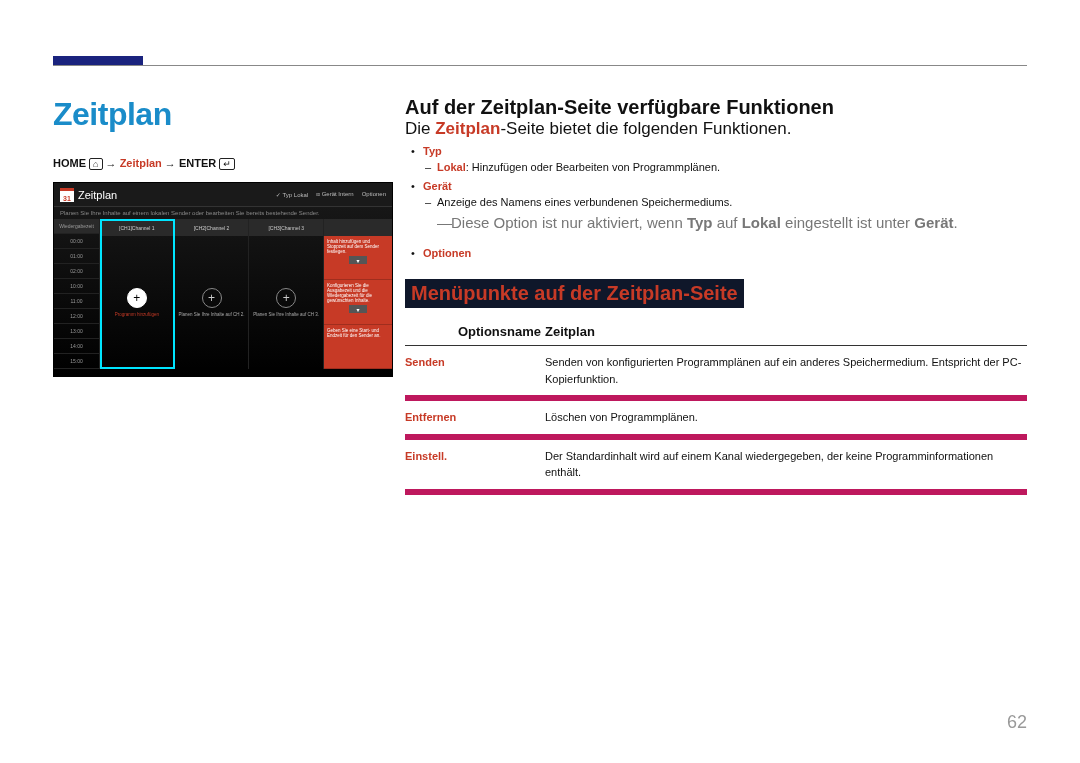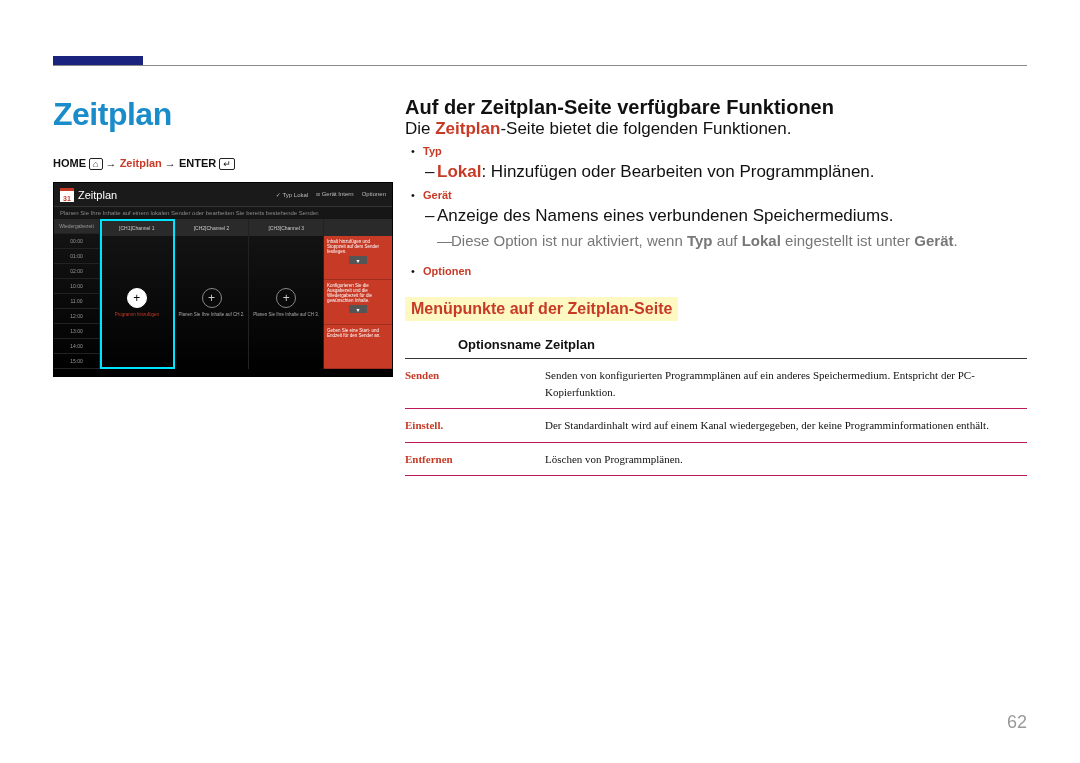--- a/index.html
+++ b/index.html
@@ -119,43 +119,42 @@
   }
   
   .h2 { font-size: 20px; font-weight: 700; }
   .intro { font-size: 17px; margin-bottom: 6px; }
   .intro .red { color: #c73a26; font-weight: 700; }
   ul.bul { list-style: none; padding-left: 18px; font-size: 11px; }
   ul.bul > li { position: relative; margin-bottom: 2px; }
   ul.bul > li::before { content: "•"; position: absolute; left: -12px; }
   ul.bul > li.redlabel > .lbl { color: #c73a26; font-weight: 700; }
   ul.sub { list-style: none; padding-left: 14px; margin-top: 2px; margin-bottom: 4px; }
-  ul.sub > li { position: relative; font-size: 17px; margin-bottom: 2px; line-height: 1.5; }
+  ul.sub > li { position: relative; font-size: 11px; margin-bottom: 2px; line-height: 1.5; }
   ul.sub > li::before { content: "‒"; position: absolute; left: -12px; }
   .kb { font-weight: 700; color: #c73a26; }
   .kw { font-weight: 700; }
   .note {
     position: relative; padding-left: 14px; font-size: 15px; color: #777; margin: 2px 0 16px 14px;
   }
   .note::before { content: "―"; position:absolute; left:0; top:0; }
   .h3 {
-    background: #fef9c3; color: #c73a26; font-weight: 700;
-    display: inline-block; padding: 3px 6px; font-size: 16px;
+    background: #0f172a; color: #c73a26; font-weight: 700;
+    display: inline-block; padding: 3px 6px; font-size: 20px;
     margin-top: 18px; margin-bottom: 10px;
   }
   table.opts { width: 100%; border-collapse: collapse; font-size: 11px; }
   table.opts th {
     text-align: left; font-weight: 700; font-size: 13px;
     border-bottom: 1px solid #333; padding: 6px 4px 6px 0;
   }
   table.opts th:first-child { width: 140px; text-align: right; }
   table.opts td {
-    border-bottom: 1px solid #be185d; padding: 8px 4px 8px 0; vertical-align: top;
+    border-bottom: 6px solid #be185d; padding: 8px 4px 8px 0; vertical-align: top;
     line-height: 1.5;
-    font-family: Liberation Serif, serif;
   }
   table.opts td.name { color: #c73a26; font-weight: 700; }
   .page-num {
     position: absolute; bottom: 30px; right: 53px;
     font-size: 18px; color: #999; font-weight: 300;
   }
 </style>
 </head>
 <body>
 
@@ -270,25 +269,25 @@
           <th>Optionsname</th>
           <th>Zeitplan</th>
         </tr>
       </thead>
       <tbody>
         <tr>
           <td class="name">Senden</td>
           <td>Senden von konfigurierten Programmplänen auf ein anderes Speichermedium. Entspricht der PC-Kopierfunktion.</td>
         </tr>
         <tr>
+          <td class="name">Entfernen</td>
+          <td>Löschen von Programmplänen.</td>
+        </tr>
+        <tr>
           <td class="name">Einstell.</td>
           <td>Der Standardinhalt wird auf einem Kanal wiedergegeben, der keine Programminformationen enthält.</td>
-        </tr>
-        <tr>
-          <td class="name">Entfernen</td>
-          <td>Löschen von Programmplänen.</td>
         </tr>
       </tbody>
     </table>
   </div>
 </div>
 
 <div class="page-num">62</div>
 
 </body></html>

